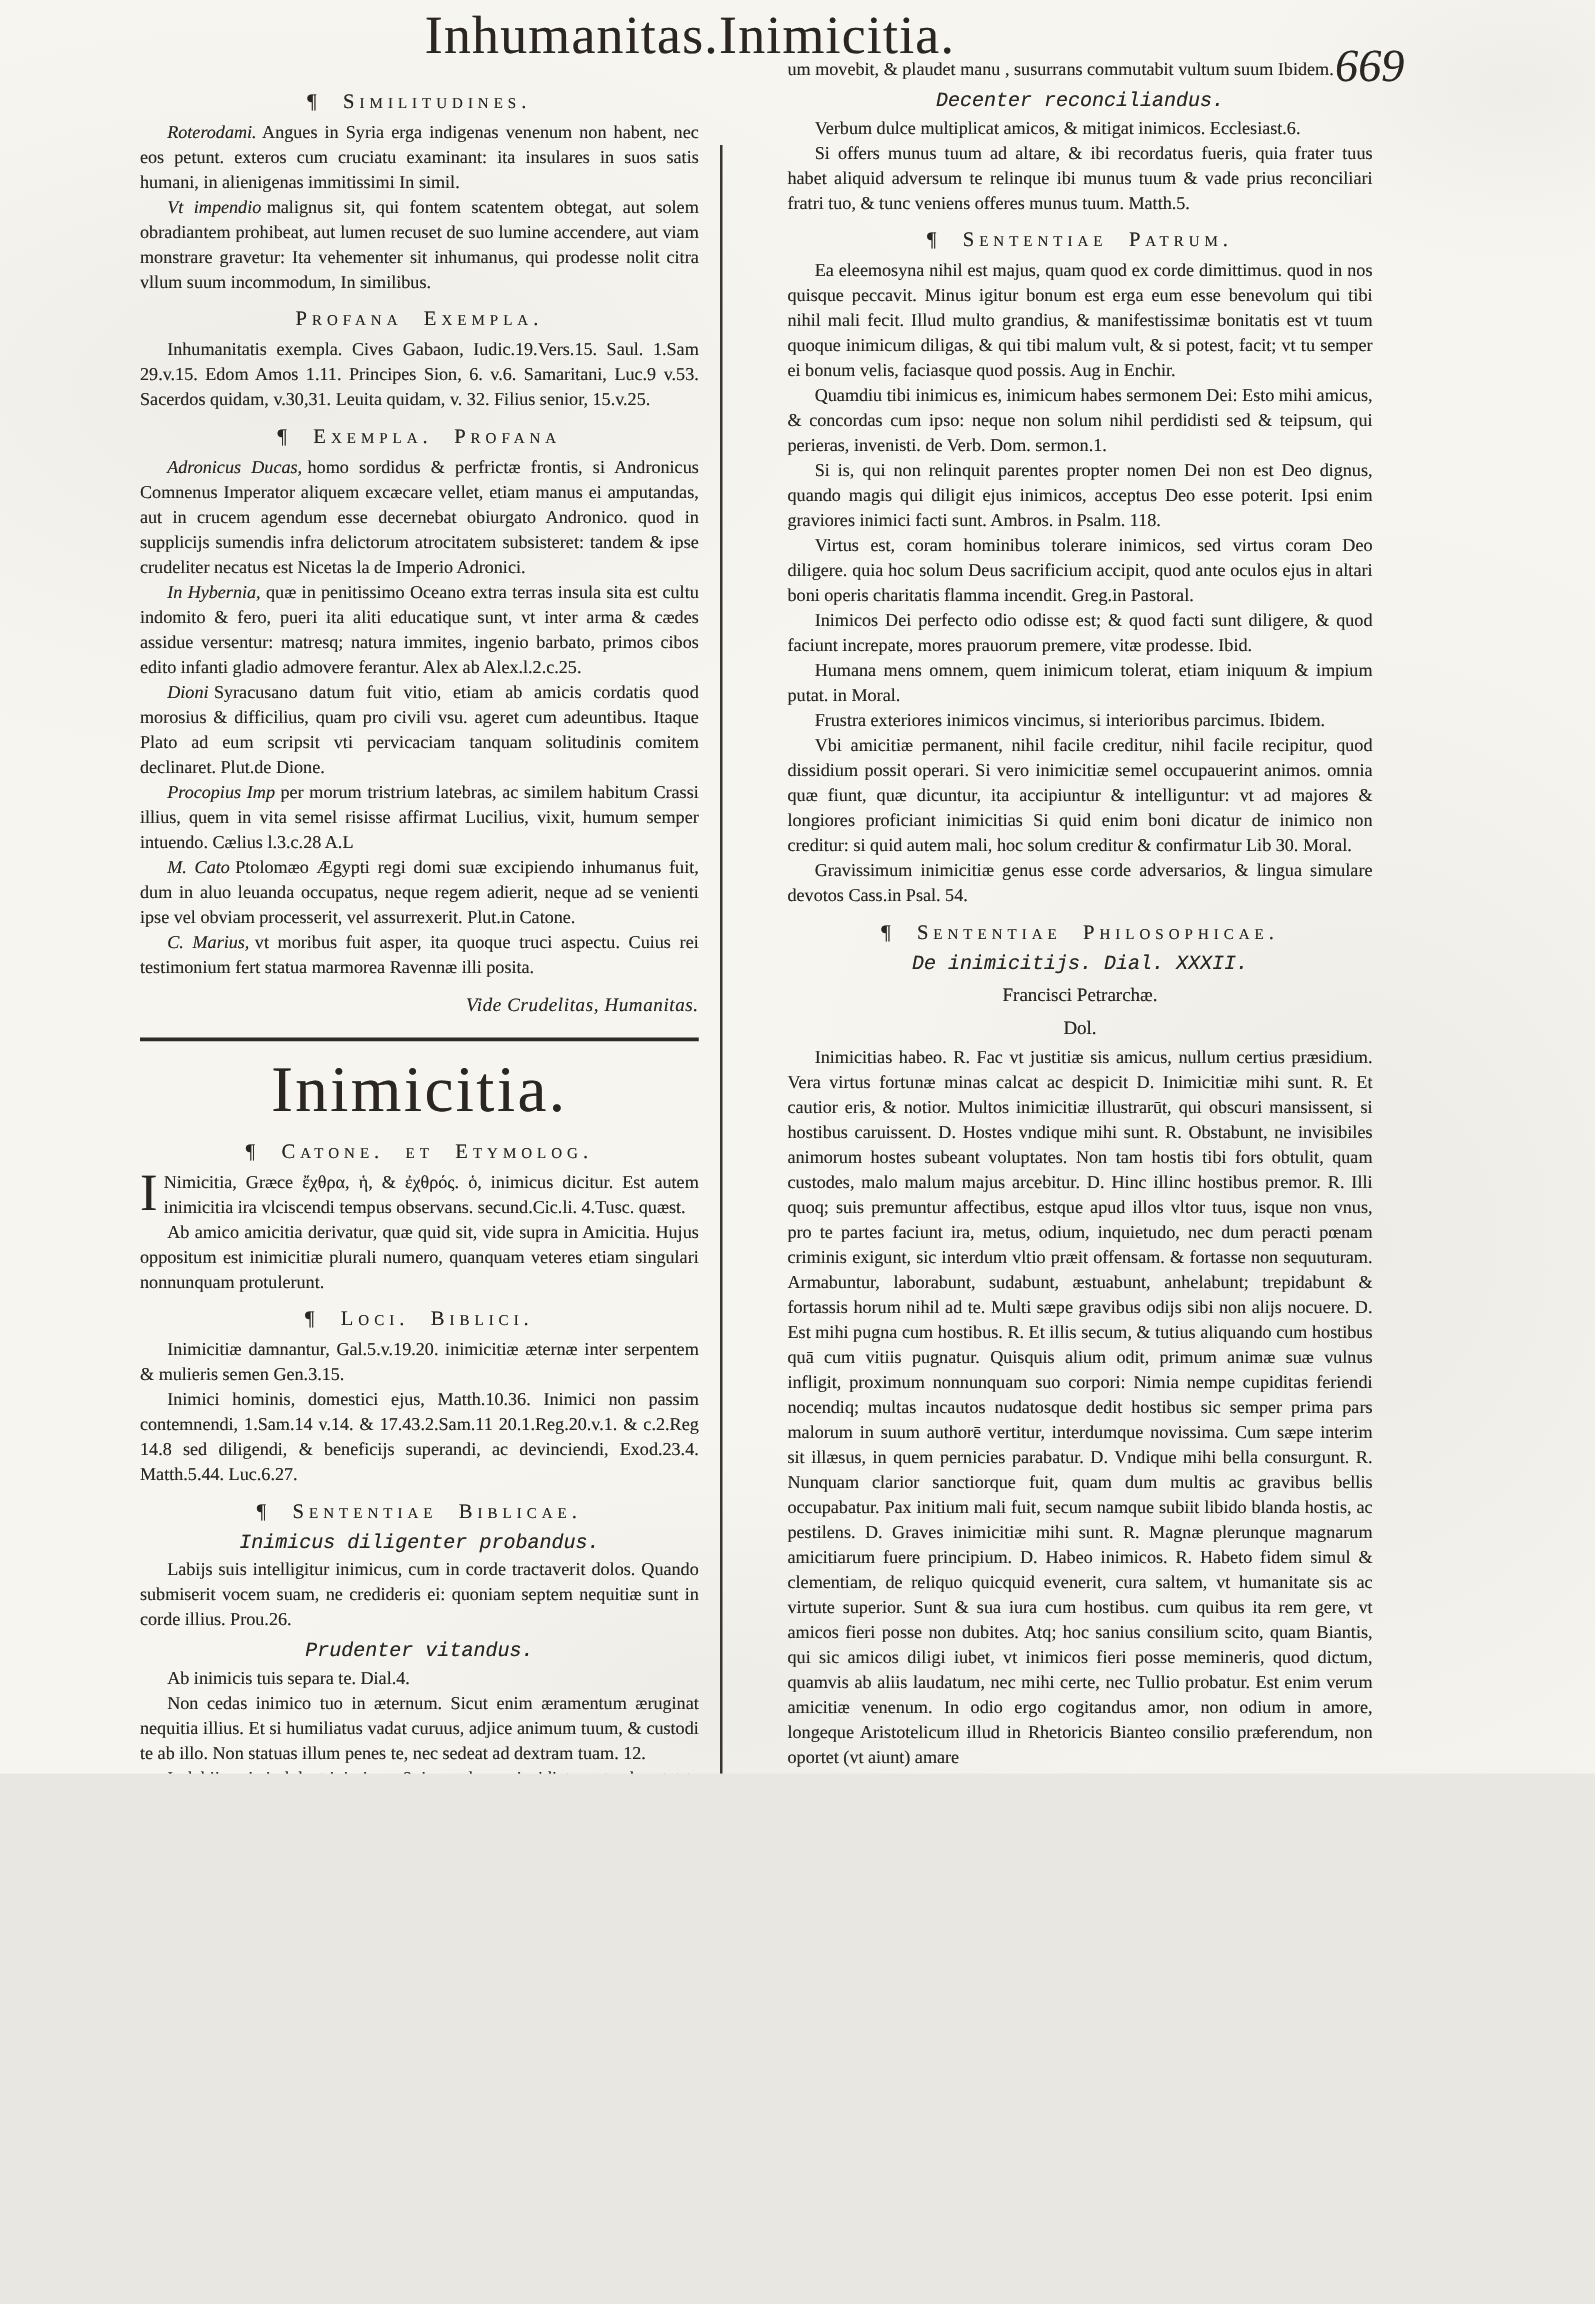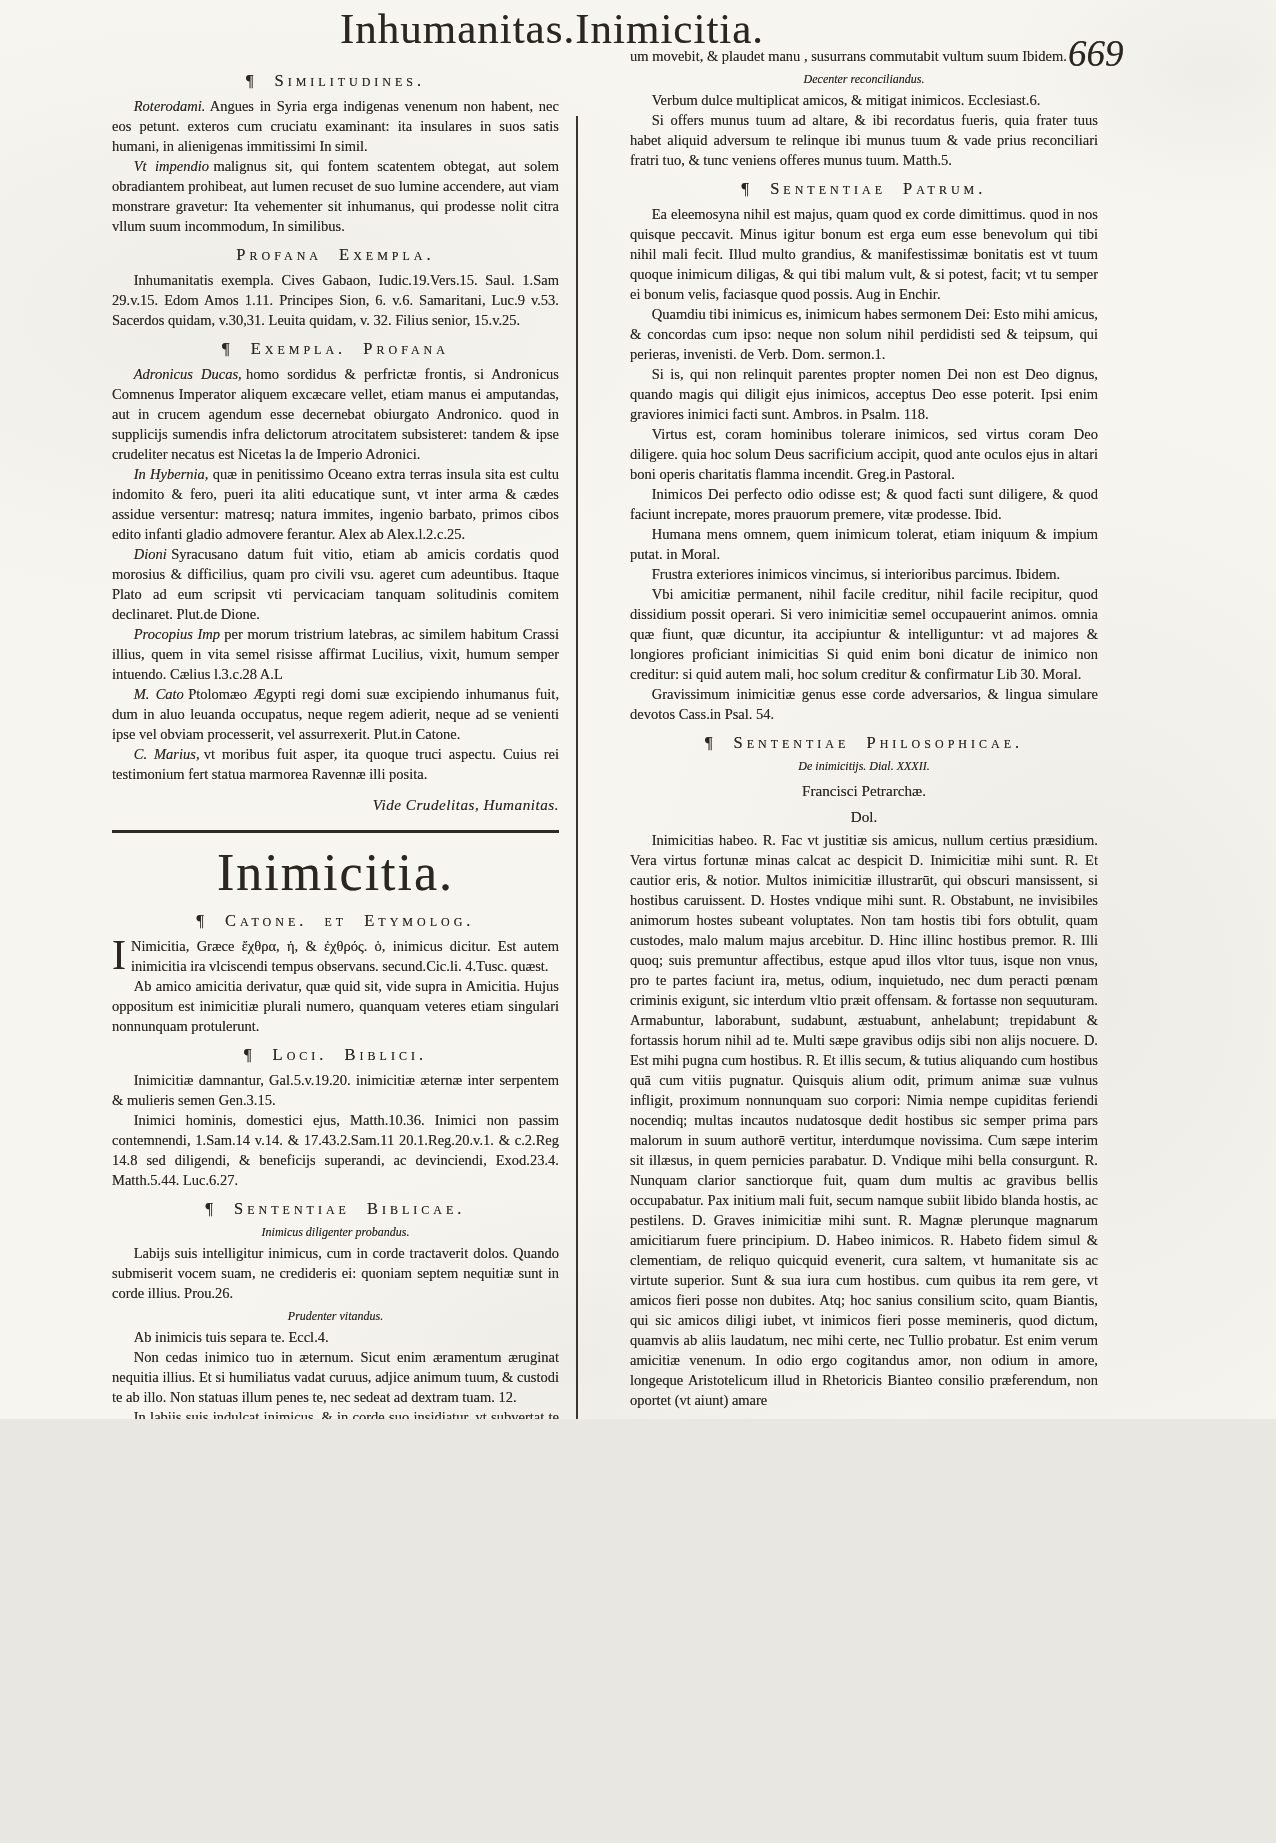--- a/index.html
+++ b/index.html
@@ -28,21 +28,21 @@
   .col-right{top:46px;left:630px;width:468px;}
   .col-rule{
     position:absolute;left:576px;top:116px;width:2px;height:1646px;
     background:#3a352e;
   }
   .sec-head{
     text-align:center;font-variant:small-caps;letter-spacing:4px;word-spacing:9px;
     font-size:16.5px;font-weight:normal;margin:9px 0 5px;
   }
   .sub-head{
-    text-align:center;font-style:italic;font-size:12px;margin:6px 0 3px;
+    text-align:center;font-style:italic;font-size:16px;margin:6px 0 3px;font-family:Liberation Mono, monospace;
   }
   .center-line{
     text-align:center;font-size:15.2px;margin:8px 0 4px;
   }
   .para{
     margin:0;text-align:justify;text-indent:1.5em;
     font-size:14.5px;line-height:20px;
   }
   .para.noindent{text-indent:0;}
   .lead{font-style:italic;margin-right:0.3em;}
@@ -103,21 +103,21 @@
     <h3 class="sec-head">¶ Catone. et Etymolog.</h3>
     <p class="para noindent"><span class="dropcap">I</span><span>Nimicitia, Græce ἔχθρα, ἡ, &amp; ἐχθρός. ὁ, inimicus dicitur. Est autem inimicitia ira vlciscendi tempus observans. secund.Cic.li. 4.Tusc. quæst.</span></p>
     <p class="para"><span>Ab amico amicitia derivatur, quæ quid sit, vide supra in Amicitia. Hujus oppositum est inimicitiæ plurali numero, quanquam veteres etiam singulari nonnunquam protulerunt.</span></p>
     <h3 class="sec-head">¶ Loci. Biblici.</h3>
     <p class="para"><span>Inimicitiæ damnantur, Gal.5.v.19.20. inimicitiæ æternæ inter serpentem &amp; mulieris semen Gen.3.15.</span></p>
     <p class="para"><span>Inimici hominis, domestici ejus, Matth.10.36. Inimici non passim contemnendi, 1.Sam.14 v.14. &amp; 17.43.2.Sam.11 20.1.Reg.20.v.1. &amp; c.2.Reg 14.8 sed diligendi, &amp; beneficijs superandi, ac devinciendi, Exod.23.4. Matth.5.44. Luc.6.27.</span></p>
     <h3 class="sec-head">¶ Sententiae Biblicae.</h3>
     <p class="sub-head">Inimicus diligenter probandus.</p>
     <p class="para"><span>Labijs suis intelligitur inimicus, cum in corde tractaverit dolos. Quando submiserit vocem suam, ne credideris ei: quoniam septem nequitiæ sunt in corde illius. Prou.26.</span></p>
     <p class="sub-head">Prudenter vitandus.</p>
-    <p class="para"><span>Ab inimicis tuis separa te. Eccl.4.</span></p>
+    <p class="para"><span>Ab inimicis tuis separa te. Dial.4.</span></p>
     <p class="para"><span>Non cedas inimico tuo in æternum. Sicut enim æramentum æruginat nequitia illius. Et si humiliatus vadat curuus, adjice animum tuum, &amp; custodi te ab illo. Non statuas illum penes te, nec sedeat ad dextram tuam. 12.</span></p>
     <p class="para"><span>In labijs suis indulcat inimicus, &amp; in corde suo insidiatur, vt subvertat te in foveam. Ibid.</span></p>
     <p class="para"><span>In oculis suis lachrymatur inimicus, &amp; si invenerit tempus, non satiabitur sanguine: &amp; si incurrerint tibi mali, invenies eum illic priorem, &amp; quasi adjuvans suffodiet plantas tuas. Caput su-</span></p>
   </div>
 
   <div class="col col-right">
     <p class="para noindent"><span>um movebit, &amp; plaudet manu , susurrans commutabit vultum suum Ibidem.</span></p>
     <p class="sub-head">Decenter reconciliandus.</p>
     <p class="para"><span>Verbum dulce multiplicat amicos, &amp; mitigat inimicos. Ecclesiast.6.</span></p>
     <p class="para"><span>Si offers munus tuum ad altare, &amp; ibi recordatus fueris, quia frater tuus habet aliquid adversum te relinque ibi munus tuum &amp; vade prius reconciliari fratri tuo, &amp; tunc veniens offeres munus tuum. Matth.5.</span></p>

